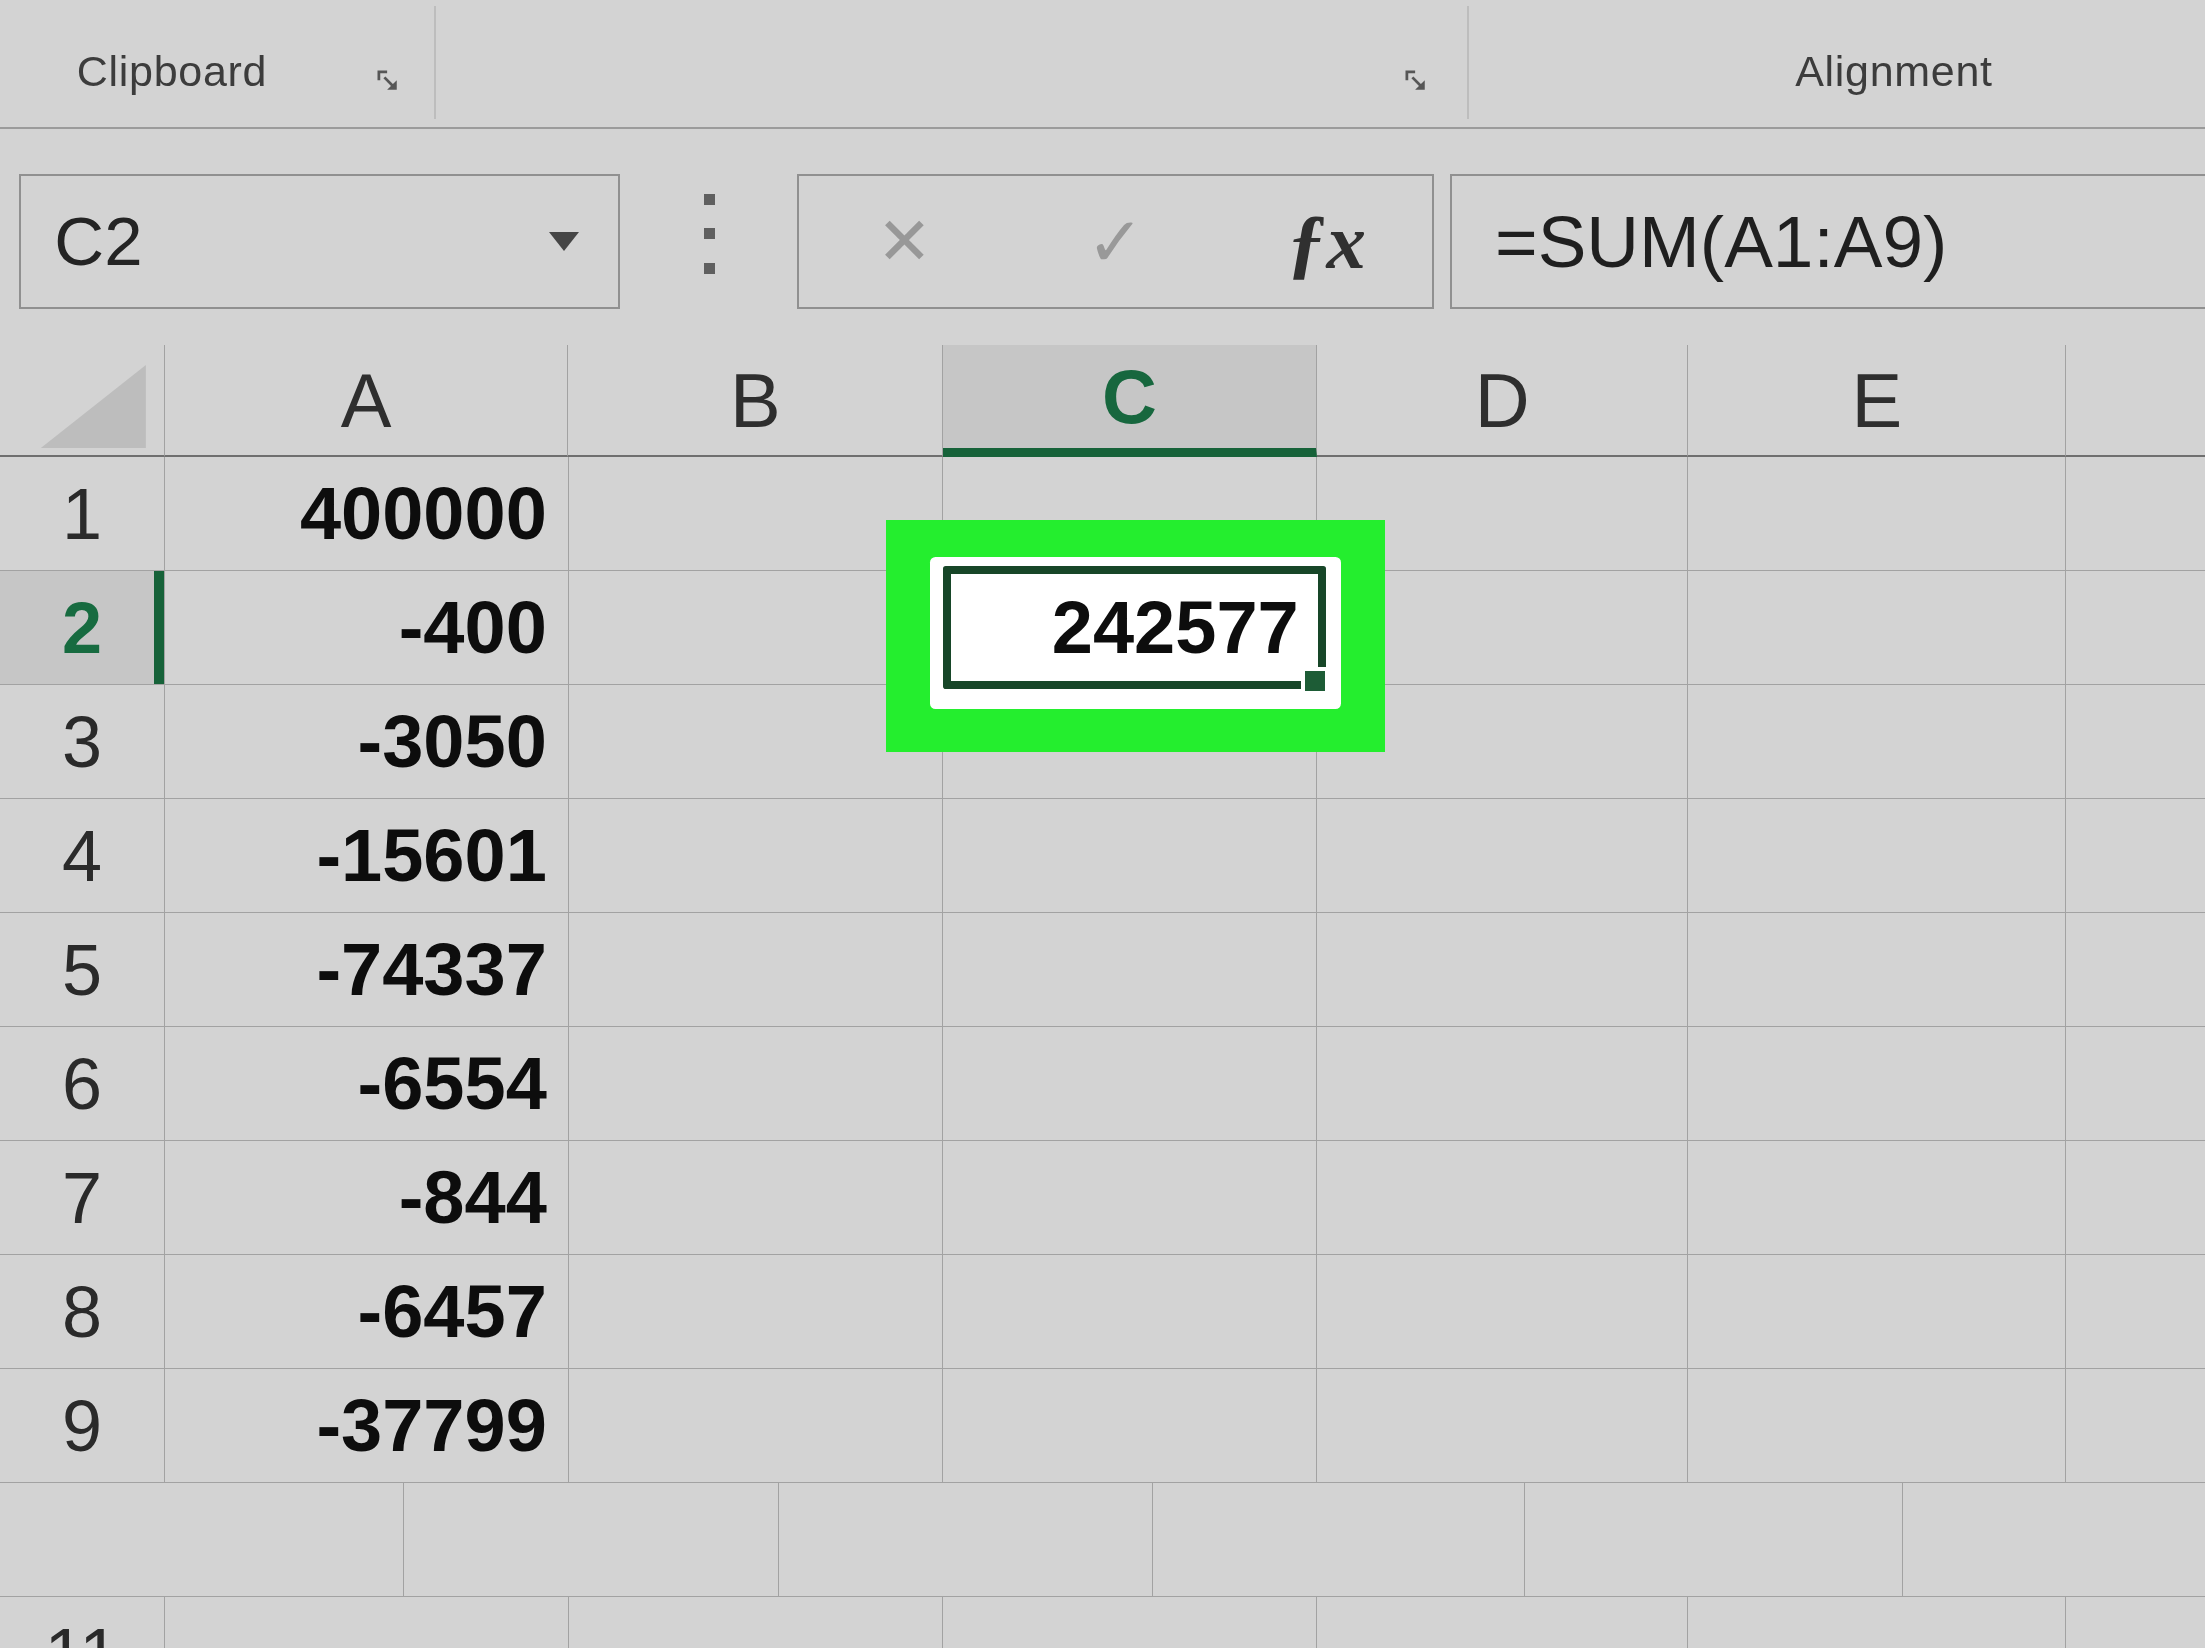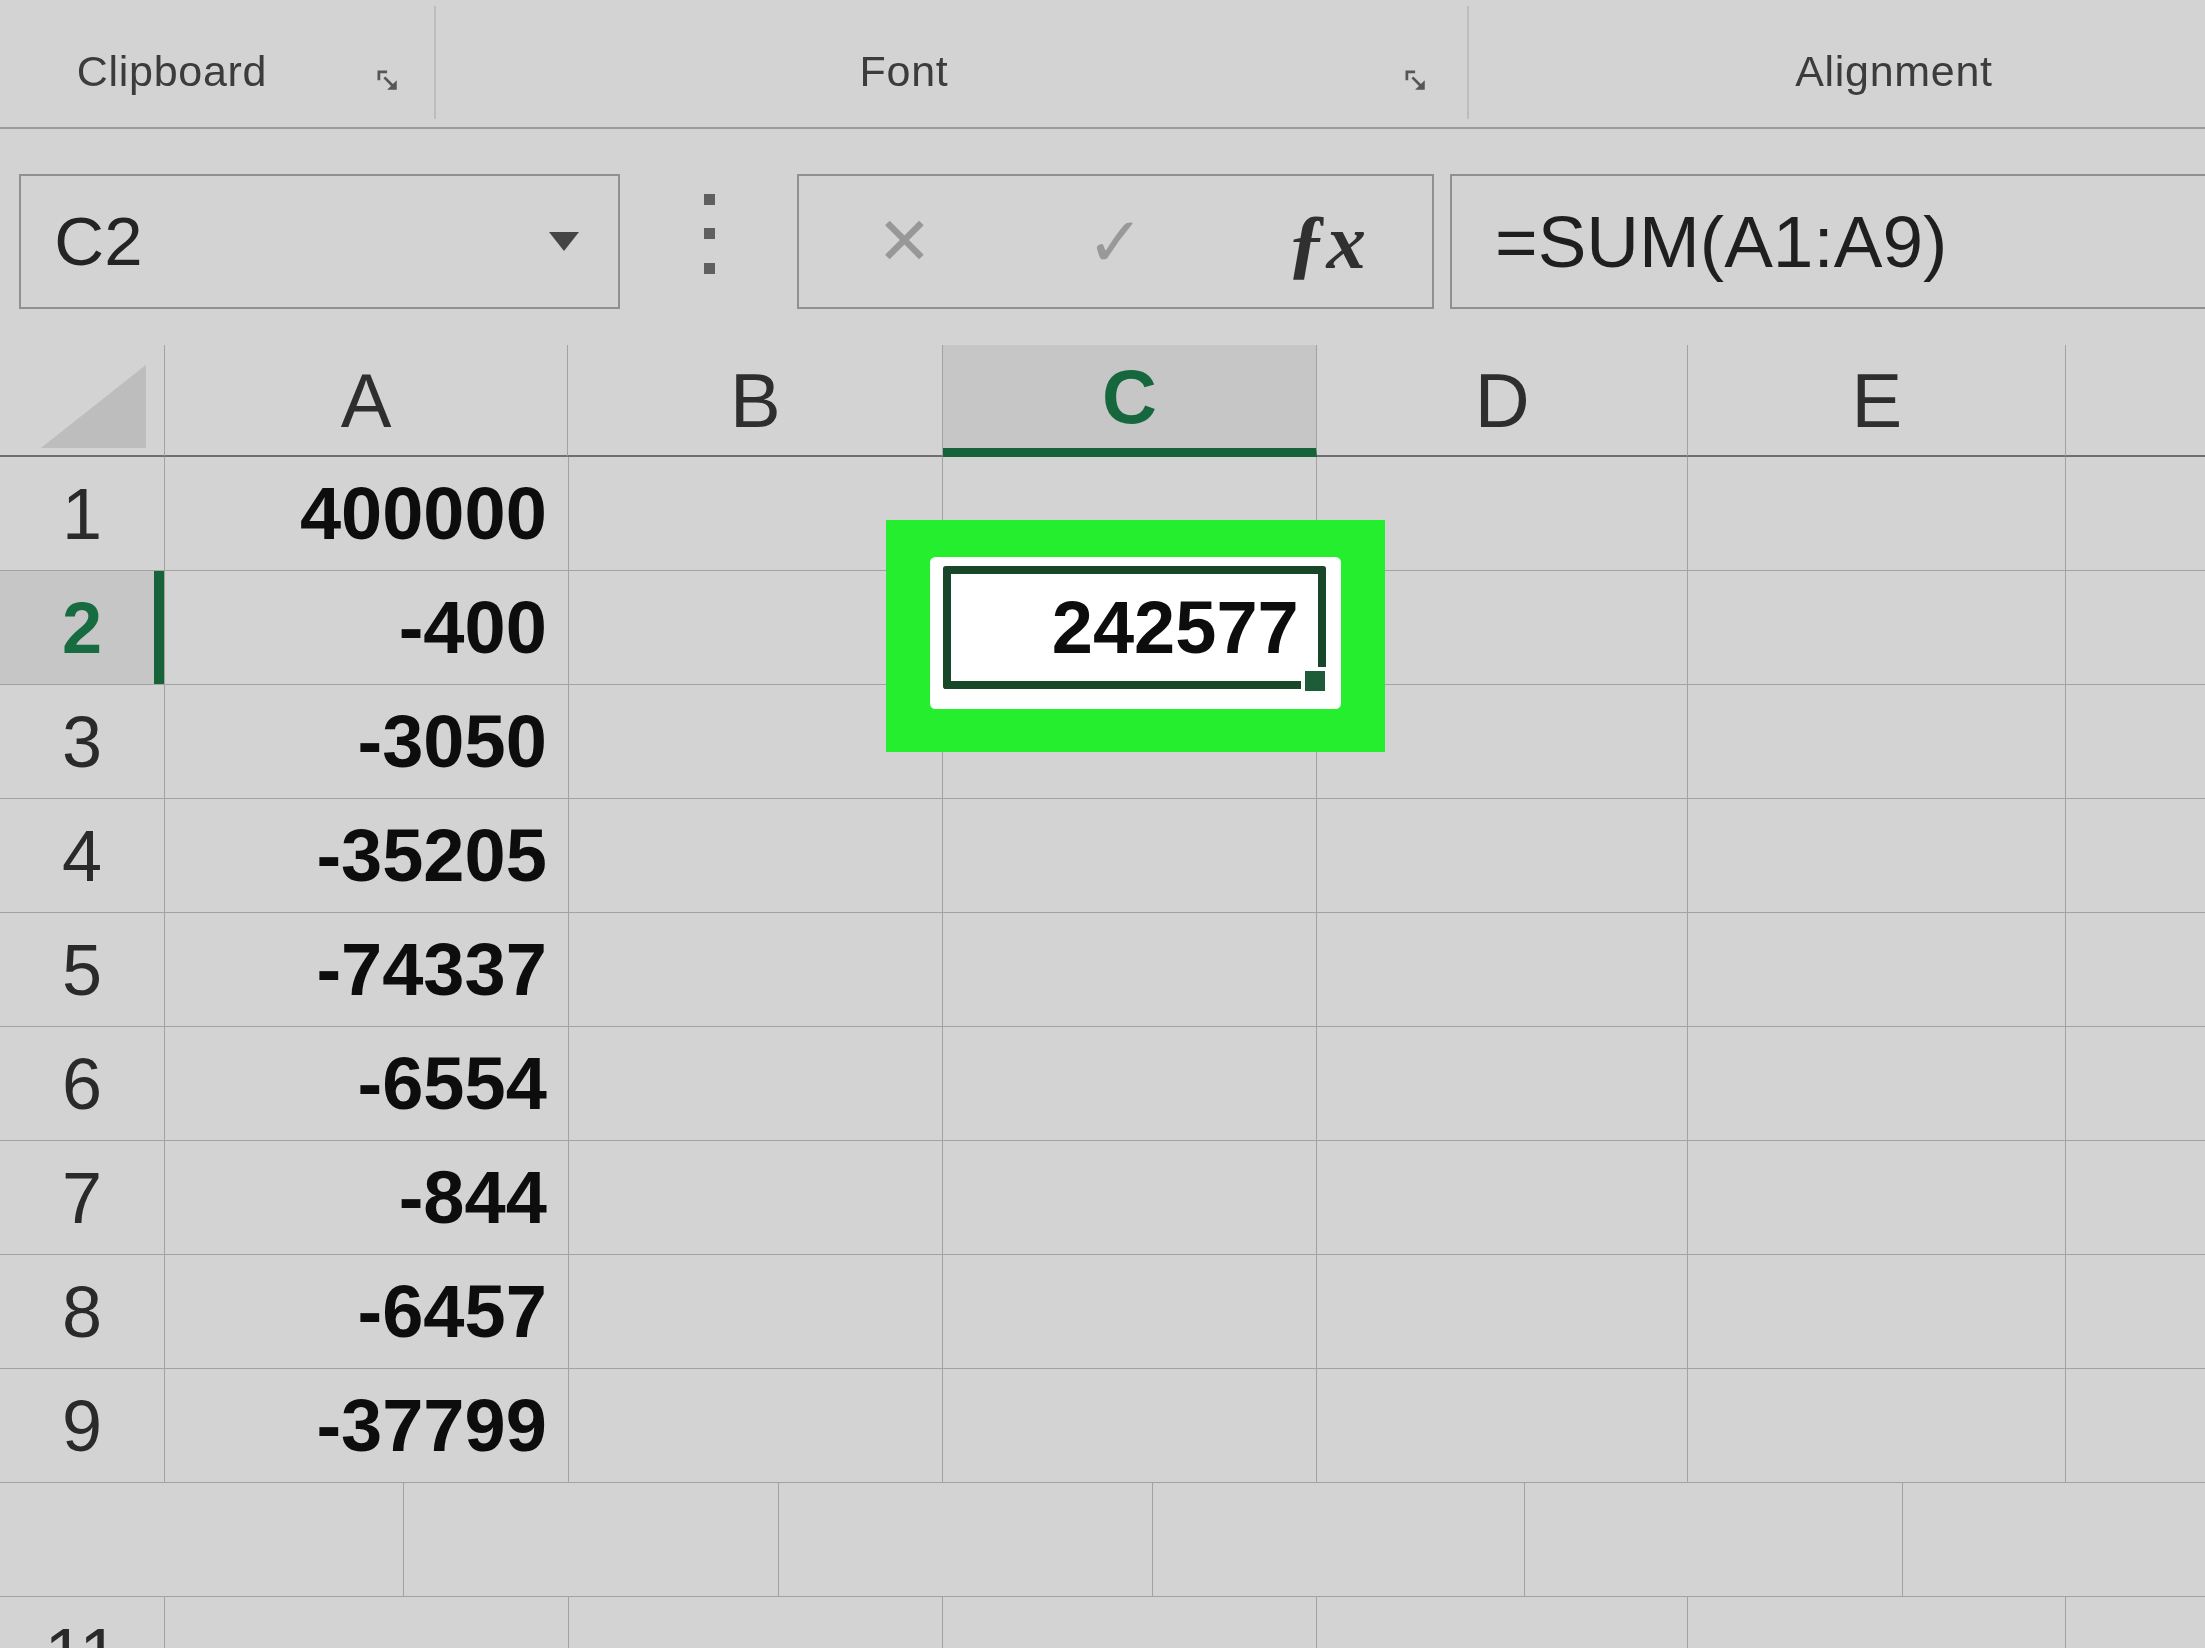--- a/index.html
+++ b/index.html
@@ -66,21 +66,20 @@
     <div class="group-label" style="left:34px;width:276px;">Clipboard</div>
     <div class="launcher" style="left:372px;top:65px;">
       <svg viewBox="0 0 48 48" width="33" height="33">
         <polyline class="lsvg" points="10,22 10,10 22,10"></polyline>
         <line class="lsvg" x1="18" y1="18" x2="33" y2="33"></line>
         <polygon points="36,22 36,36 22,36" fill="#565656"></polygon>
       </svg>
     </div>
     <div class="group-divider" style="left:434px;"></div>
 
-    <div class="group-label" style="left:766px;width:276px;">Font</div>
     <div class="launcher" style="left:1400px;top:65px;">
       <svg viewBox="0 0 48 48" width="33" height="33">
         <polyline class="lsvg" points="10,22 10,10 22,10"></polyline>
         <line class="lsvg" x1="18" y1="18" x2="33" y2="33"></line>
         <polygon points="36,22 36,36 22,36" fill="#565656"></polygon>
       </svg>
     </div>
     <div class="group-divider" style="left:1467px;"></div>
 
     <div class="group-label" style="left:1756px;width:276px;">Alignment</div>
@@ -150,21 +149,21 @@
         <div class="cell" style="width: 375px;"></div>
         <div class="cell" style="width: 374px;"></div>
         <div class="cell" style="width: 372px;"></div>
         <div class="cell" style="width: 378px;"></div>
         <div class="cell filler" style="width: 139px;"></div>
       </div>
       <div class="grid-row">
         <div class="row-hdr">
           <span>4</span>
         </div>
-        <div class="cell val" style="width: 404px;">-35205</div>
+        <div class="cell val" style="width: 404px;">-15601</div>
         <div class="cell" style="width: 375px;"></div>
         <div class="cell" style="width: 374px;"></div>
         <div class="cell" style="width: 372px;"></div>
         <div class="cell" style="width: 378px;"></div>
         <div class="cell filler" style="width: 139px;"></div>
       </div>
       <div class="grid-row">
         <div class="row-hdr">
           <span>5</span>
         </div>

